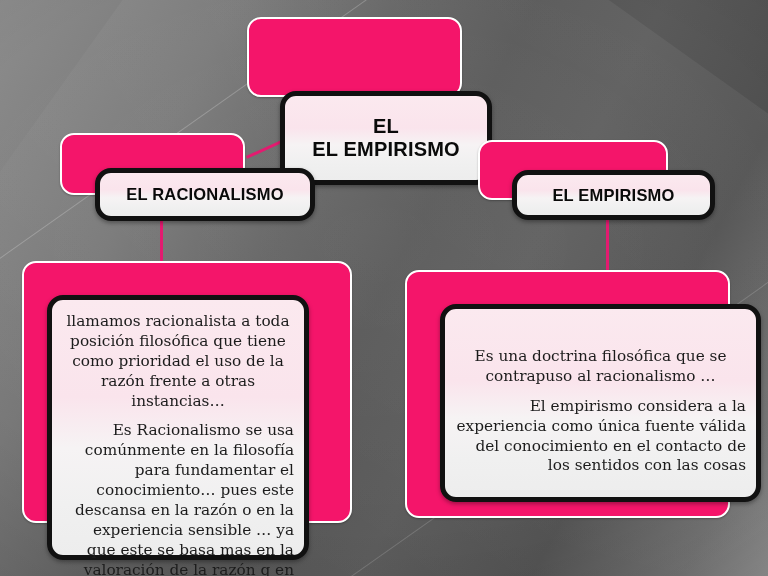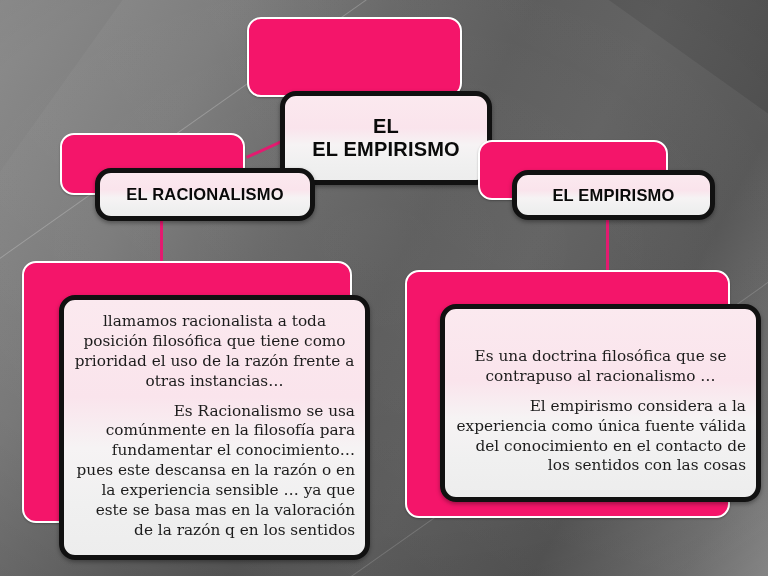--- a/index.html
+++ b/index.html
@@ -157,21 +157,21 @@
   <div class="callout" id="rac-callout" style="left:95px; top:168px; width:220px; height:53px;">
     <div class="heading-text">EL RACIONALISMO</div>
   </div>
 
   <div class="pink-plate" style="left:478px; top:140px; width:190px; height:60px;"></div>
   <div class="callout" id="emp-callout" style="left:512px; top:170px; width:203px; height:50px;">
     <div class="heading-text">EL EMPIRISMO</div>
   </div>
 
   <div class="pink-plate" style="left:22px; top:261px; width:330px; height:262px;"></div>
-  <div class="callout body-callout" id="rac-body" style="left:59px; top:295px; width:311px; height:265px;">
+  <div class="callout body-callout" id="rac-body" style="left:47px; top:295px; width:262px; height:265px;">
     <div class="body-text">
       <p>llamamos racionalista a toda posición filosófica que tiene como prioridad el uso de la razón frente a otras instancias…</p>
       <p>Es Racionalismo se usa comúnmente en la filosofía para fundamentar el conocimiento… pues este descansa en la razón o en la experiencia sensible … ya que este se basa mas en la valoración de la razón  q  en los sentidos</p>
     </div>
   </div>
 
   <div class="pink-plate" style="left:405px; top:270px; width:325px; height:248px;"></div>
   <div class="callout body-callout" id="emp-body" style="left:440px; top:304px; width:321px; height:198px;">
     <div class="body-text">
       <p>Es una doctrina filosófica  que se contrapuso al racionalismo …</p>

